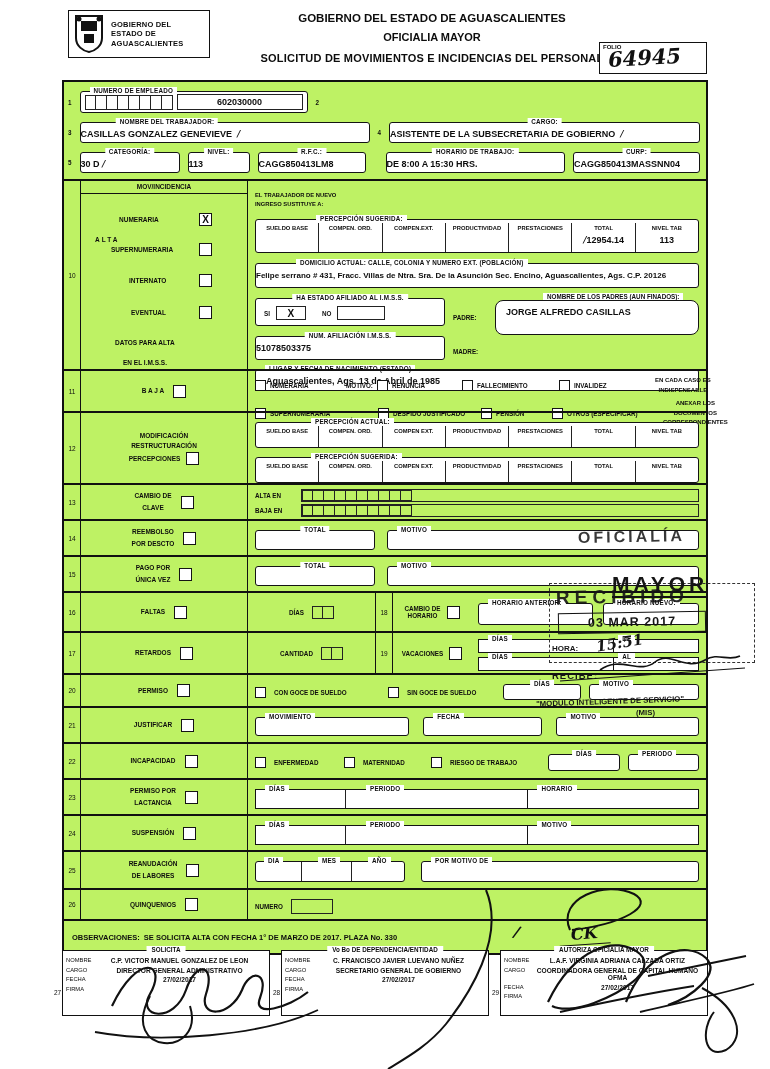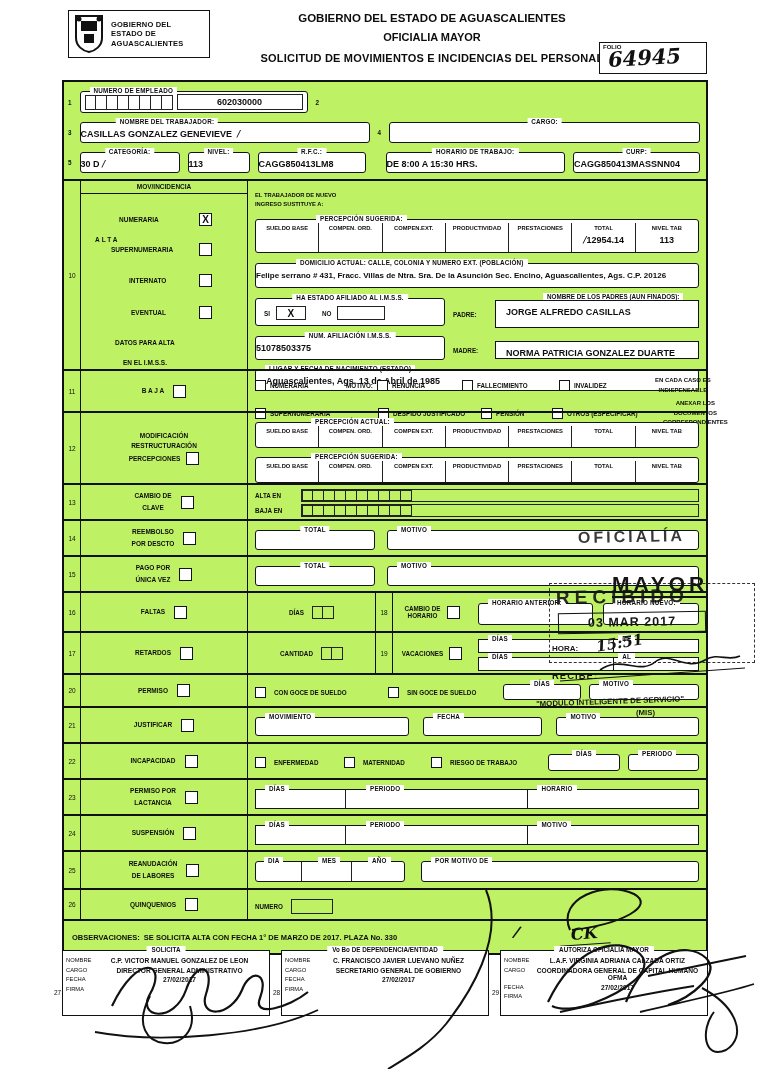--- a/index.html
+++ b/index.html
@@ -116,20 +116,21 @@
       </div>
       <div class="rowflex" style="margin-bottom:9px;">
         <span class="tiny">3</span>
         <div class="fld" style="width:290px; height:21px;">
           <span class="lbl ctr" style="left:30%;">NOMBRE DEL TRABAJADOR:</span>
           <span class="val"><span>CASILLAS GONZALEZ GENEVIEVE</span>&nbsp;&nbsp;<span class="hand">/</span></span>
         </div>
         <span class="tiny">4</span>
         <div class="fld" style="flex:1; height:21px;">
           <span class="lbl ctr">CARGO:</span>
+          <span class="val"><span>ASISTENTE DE LA SUBSECRETARIA DE GOBIERNO</span>&nbsp;&nbsp;<span class="hand">/</span></span>
         </div>
       </div>
       <div class="rowflex">
         <span class="tiny">5</span>
         <div class="fld" style="width:100px; height:21px;">
           <span class="lbl ctr">CATEGORÍA:</span>
           <span class="val"><span>30 D</span>&nbsp;<span class="hand">/</span></span>
         </div>
         <div class="fld" style="width:62px; height:21px;">
           <span class="lbl ctr">NIVEL:</span>
@@ -224,29 +225,26 @@
             </div>
             <div class="fld" style="height:24px; margin-top:10px;">
               <span class="lbl ctr">NUM. AFILIACIÓN I.M.S.S.</span>
               <span class="val">51078503375</span>
             </div>
           </div>
           <div style="flex:1; position:relative;">
             <span style="position:absolute; top:-5px; left:90px; background:#fff; padding:0 4px; font-size:6.3px; font-weight:bold;">NOMBRE DE LOS PADRES (AUN FINADOS):</span>
             <div class="rowflex" style="margin-top:2px;">
               <span class="tiny" style="width:34px;">PADRE:</span>
-              <div class="fld" style="flex:1; height:28px; border-radius:0;">
+              <div class="fld" style="flex:1; height:35px; border-radius:8px;">
                 <span class="val left" style="padding-top:3px;">JORGE ALFREDO CASILLAS</span>
               </div>
             </div>
             <div class="rowflex" style="margin-top:13px;">
               <span class="tiny" style="width:34px;">MADRE:</span>
-              <div class="fld" style="flex:1; height:18px; border-radius:0;">
-                <span class="val left" style="padding-top:3px;">NORMA PATRICIA GONZALEZ DUARTE</span>
-              </div>
             </div>
           </div>
         </div>
         <div class="fld" style="margin-top:9px; height:22px;">
           <span class="lbl">LUGAR Y FECHA DE NACIMIENTO (ESTADO)</span>
           <span class="val left">Aguascalientes, Ags. 13 de Abril de 1985</span>
         </div>
       </div>
     </div>
 

